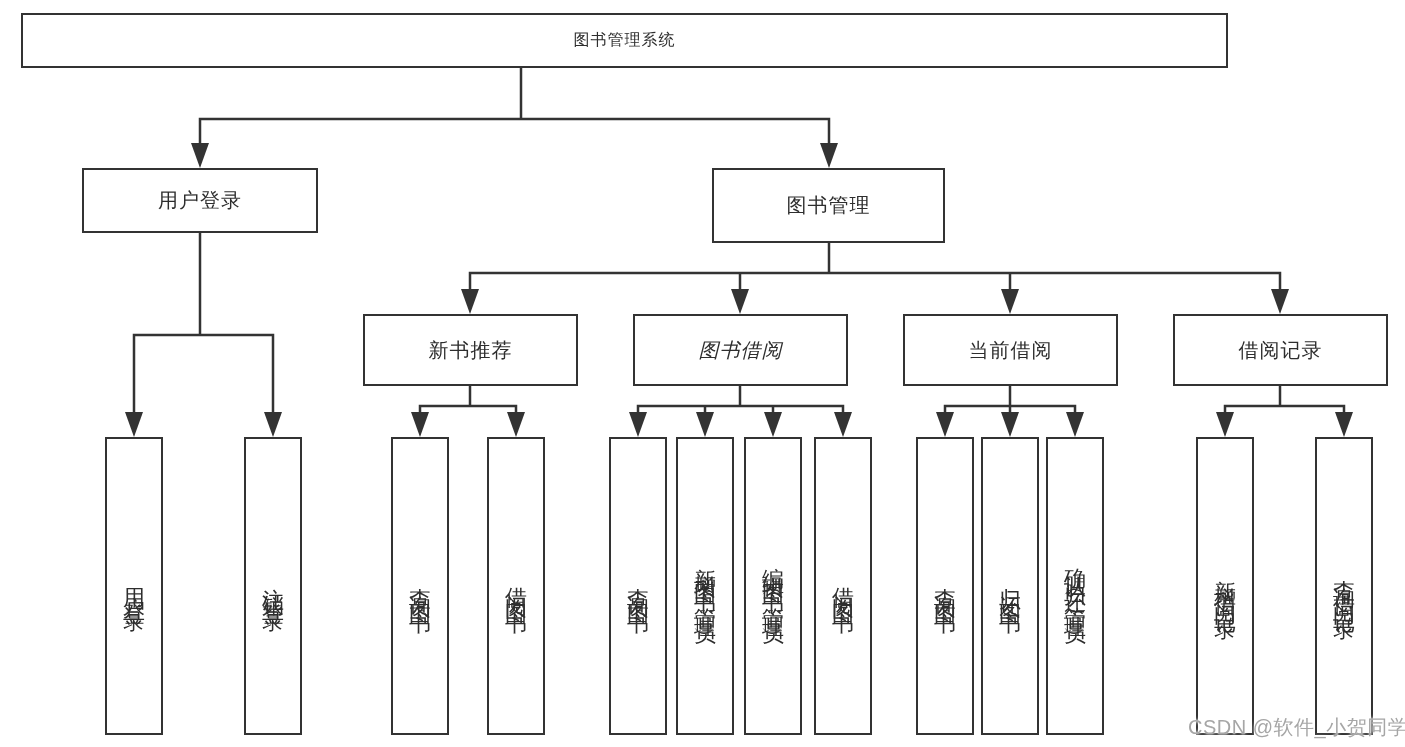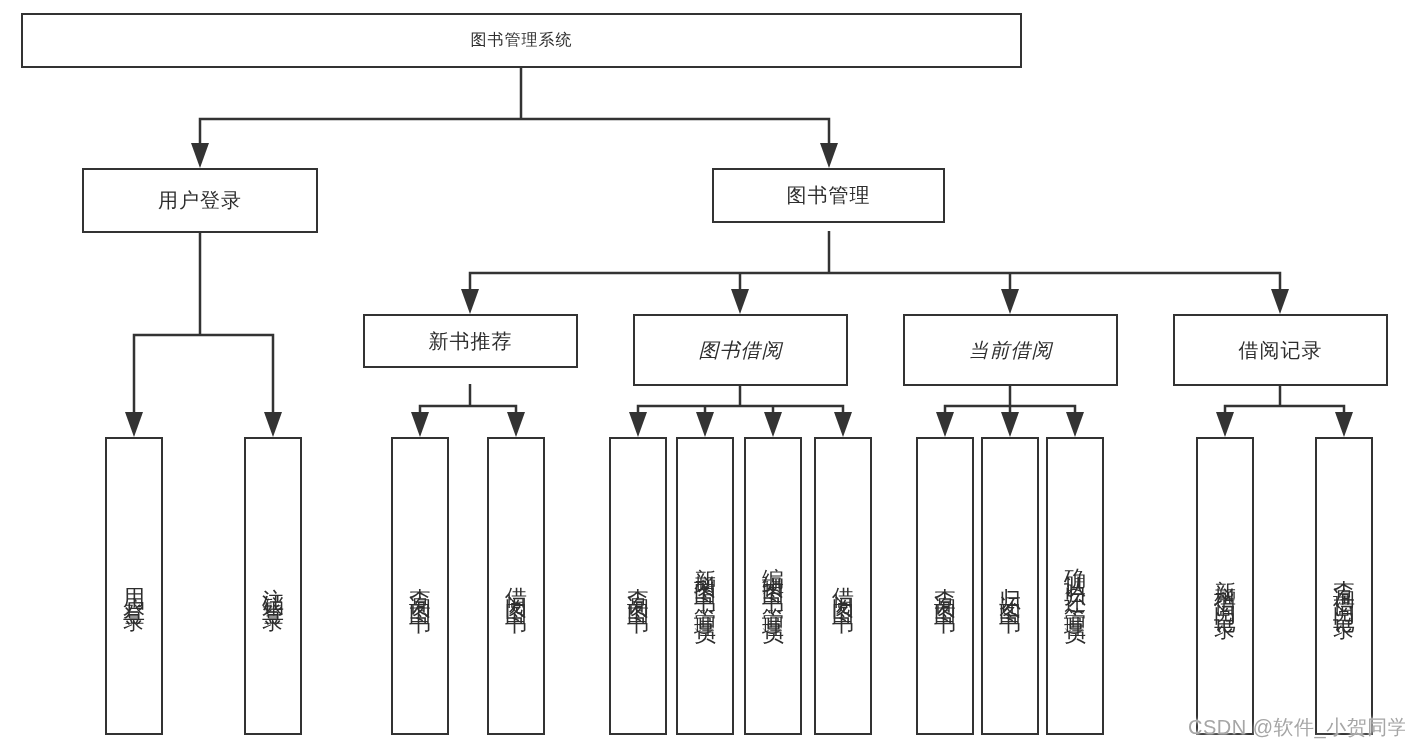--- a/index.html
+++ b/index.html
@@ -108,28 +108,28 @@
     <path class="ar" d="M945 437 l -9 -25 h 18 z"></path>
     <path class="ar" d="M1010 437 l -9 -25 h 18 z"></path>
     <path class="ar" d="M1075 437 l -9 -25 h 18 z"></path>
 
     <path class="ln" d="M1280 384 V406"></path>
     <path class="ln" d="M1225 414 V406 H1344 V414"></path>
     <path class="ar" d="M1225 437 l -9 -25 h 18 z"></path>
     <path class="ar" d="M1344 437 l -9 -25 h 18 z"></path>
   </svg>
 
-  <div class="box root-box" style="left:21px; top:13px; width:1001px; height:55px;">图书管理系统</div>
+  <div class="box root-box" style="left:21px; top:13px; width:1207px; height:55px;">图书管理系统</div>
 
   <div class="box h-box" style="left:82px; top:168px; width:236px; height:65px;">用户登录</div>
-  <div class="box h-box" style="left:712px; top:168px; width:233px; height:55px;">图书管理</div>
+  <div class="box h-box" style="left:712px; top:168px; width:233px; height:75px;">图书管理</div>
 
-  <div class="box h-box" style="left:363px; top:314px; width:215px; height:54px;">新书推荐</div>
+  <div class="box h-box" style="left:363px; top:314px; width:215px; height:72px;">新书推荐</div>
   <div class="box h-box" style="left:633px; top:314px; width:215px; height:72px;font-style:italic;">图书借阅</div>
-  <div class="box h-box" style="left:903px; top:314px; width:215px; height:72px;font-style:italic;">当前借阅</div>
+  <div class="box h-box" style="left:903px; top:314px; width:215px; height:72px;">当前借阅</div>
   <div class="box h-box" style="left:1173px; top:314px; width:215px; height:72px;">借阅记录</div>
 
   <div class="box v-box" style="left:105px; top:437px; width:58px; height:298px;">用户登录</div>
   <div class="box v-box" style="left:244px; top:437px; width:58px; height:298px;">注销登录</div>
 
   <div class="box v-box" style="left:391px; top:437px; width:58px; height:298px;">查询图书</div>
   <div class="box v-box" style="left:487px; top:437px; width:58px; height:298px;">借阅图书</div>
 
   <div class="box v-box" style="left:609px; top:437px; width:58px; height:298px;">查询图书</div>
   <div class="box v-box" style="left:676px; top:437px; width:58px; height:298px;">新增图书（管理员）</div>

